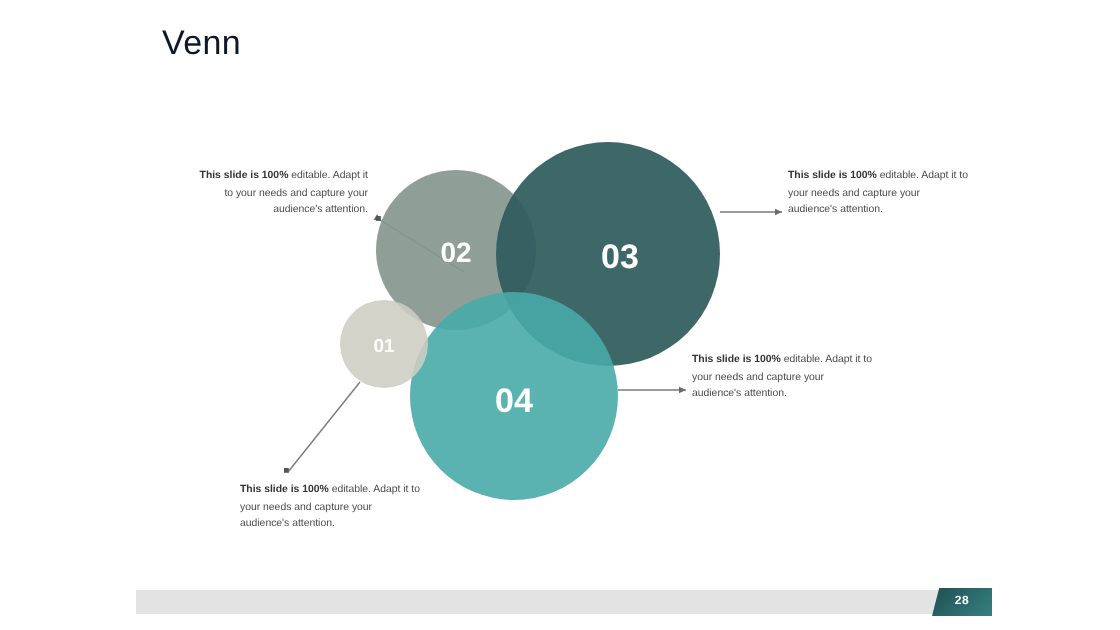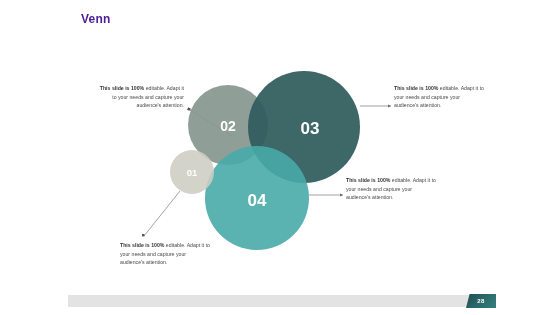--- a/index.html
+++ b/index.html
@@ -16,23 +16,23 @@
     height: 315px;
     background: #ffffff;
     overflow: hidden;
   }
 
   
   .title {
     position: absolute;
     left: 81px;
     top: 12px;
-    font-size: 12px;
-    color: #4c1d95;
-    font-weight: 700;
+    font-size: 17px;
+    color: #0f172a;
+    font-weight: 400;
     letter-spacing: 0.2px;
     white-space: nowrap;
   }
 
   
   .venn {
     position: absolute;
     left: 0;
     top: 0;
     width: 560px;

